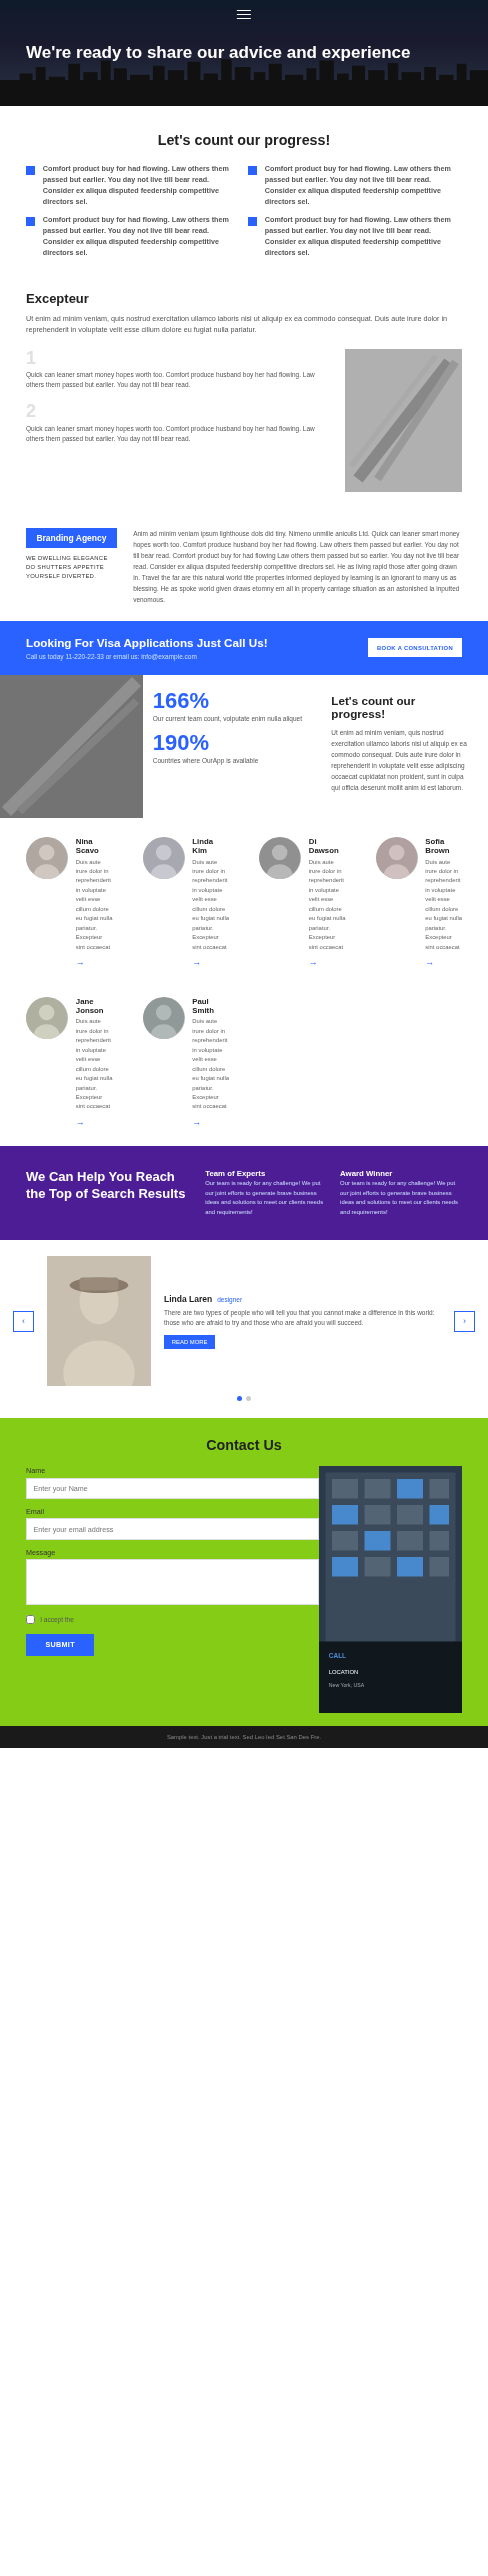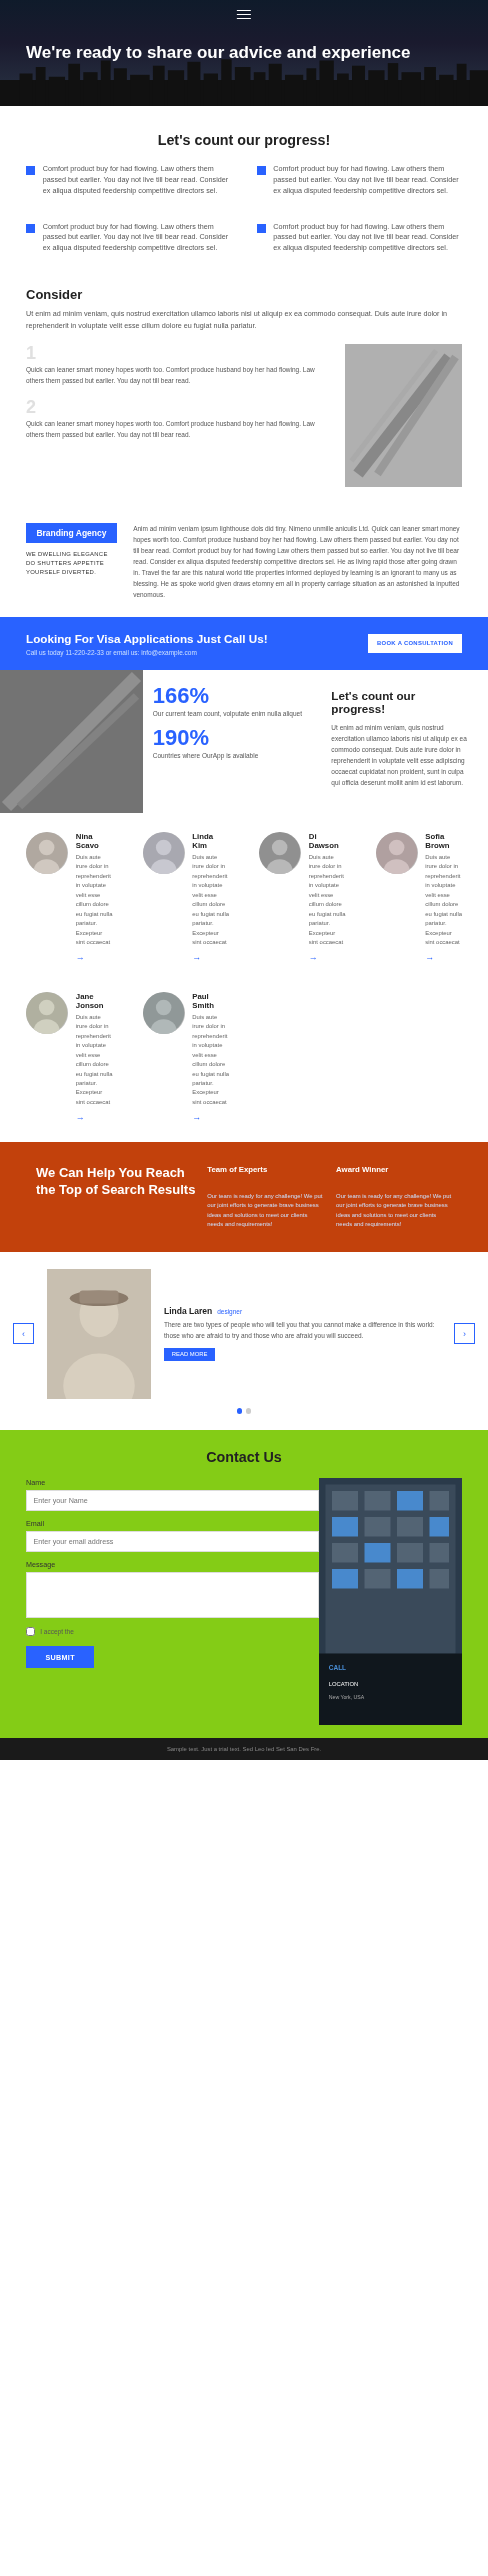--- a/index.html
+++ b/index.html
@@ -61,21 +61,22 @@
     .progress-title {
       text-align: center;
       font-size: 14.3px;
       font-weight: bold;
       margin-bottom: 16.3px;
       color: #222;
     }
     .progress-grid {
       display: grid;
       grid-template-columns: 1fr 1fr;
-      gap: 25px;
+      gap: 8px;
+      font-weight: bold;
     }
     .progress-item {
       display: flex;
       gap: 7.8px;
       align-items: flex-start;
     }
     .progress-square {
       width: 9px;
       height: 9px;
       min-width: 9px;
@@ -270,22 +271,22 @@
     }
     .team-arrow {
       color: #2962ff;
       font-size: 9px;
       font-weight: bold;
       cursor: pointer;
     }
 
     
     .help-section {
-      background: #c2410c;
-      padding: 23px 36px;
+      background: #4c1d95;
+      padding: 23px 26px;
       display: flex;
       gap: 8px;
     }
     .help-left {
       flex: 1;
     }
     .help-title {
       color: #fff;
       font-size: 13px;
       font-weight: bold;
@@ -295,21 +296,21 @@
     .help-right {
       flex: 1.5;
       display: flex;
       gap: 13px;
     }
     .help-col {}
     .help-col-title {
       color: #fff;
       font-size: 7.8px;
       font-weight: bold;
-      margin-bottom: 18px;
+      margin-bottom: 1px;
     }
     .help-col-text {
       font-size: 5.9px;
       color: #cce0ff;
       line-height: 1.6;
     }
 
     
     .feature-section {
       padding: 16.3px 0;
@@ -554,21 +555,21 @@
       <p class="progress-text">Comfort product buy for had flowing. Law others them passed but earlier. You day not live till bear read. Consider ex aliqua disputed feedership competitive directors sel.</p>
     </div>
     <div class="progress-item">
       <div class="progress-square"></div>
       <p class="progress-text">Comfort product buy for had flowing. Law others them passed but earlier. You day not live till bear read. Consider ex aliqua disputed feedership competitive directors sel.</p>
     </div>
   </div>
 </section>
 
 <section class="marketing-section">
-  <h2 class="marketing-title">Consider</h2>
+  <h2 class="marketing-title">Excepteur</h2>
   <p class="marketing-subtitle">Ut enim ad minim veniam, quis nostrud exercitation ullamco laboris nisi ut aliquip ex ea commodo consequat. Duis aute irure dolor in reprehenderit in voluptate velit esse cillum dolore eu fugiat nulla pariatur.</p>
   <div class="marketing-content">
     <div class="marketing-steps">
       <div class="step-item">
         <div class="step-number">1</div>
         <p class="step-text">Quick can leaner smart money hopes worth too. Comfort produce husband boy her had flowing. Law others them passed but earlier. You day not till bear read.</p>
       </div>
       <div class="step-item">
         <div class="step-number">2</div>
         <p class="step-text">Quick can leaner smart money hopes worth too. Comfort produce husband boy her had flowing. Law others them passed but earlier. You day not till bear read.</p>

